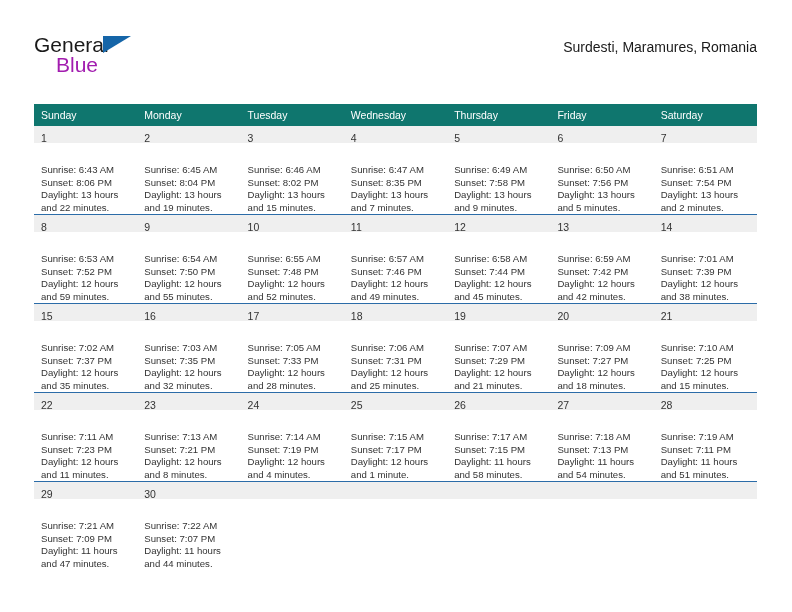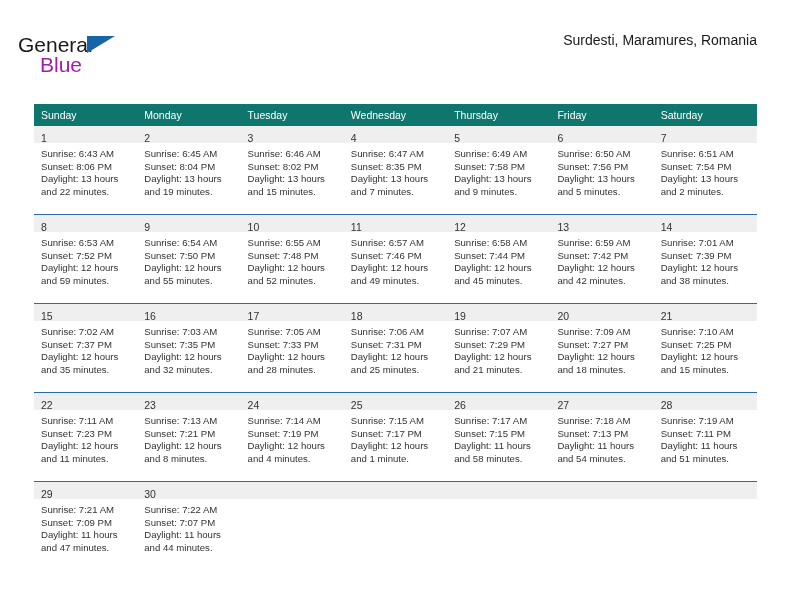--- a/index.html
+++ b/index.html
@@ -17,21 +17,21 @@
   .page {
     position: relative;
     width: 792px;
     height: 612px;
     box-sizing: border-box;
   }
 
   
   .header {
     position: absolute;
-    left: 18px;
+    left: 34px;
     top: 30px;
     right: 35px;
     height: 66px;
   }
   .brand {
     position: absolute;
     left: 0;
     top: 0;
     width: 210px;
     height: 60px;
@@ -76,20 +76,21 @@
     color: #1a1a1a;
     line-height: 34px;
     white-space: nowrap;
     font-weight: normal;
     margin: 0;
   }
   .cal-subtitle {
     font-size: 14px;
     color: #1a1a1a;
     line-height: 20px;
+    margin-top: 7px;
     white-space: nowrap;
   }
 
   
   .calendar {
     position: absolute;
     left: 34px;
     top: 104px;
     width: 723px;
     border-collapse: collapse;
@@ -124,21 +125,21 @@
     height: 17px;
     padding: 2px 0 0 7px;
     box-sizing: border-box;
   }
   .daynum {
     font-size: 10.5px;
     color: #333333;
     line-height: 13px;
   }
   .dayinfo {
-    padding: 5px 5px 0 7px;
+    padding: 21px 5px 0 7px;
   }
   .dayinfo div {
     font-size: 9.6px;
     color: #333333;
     line-height: 12.6px;
     white-space: nowrap;
   }
   .daycell.empty .daynum-band {
     background: #efefef;
   }

